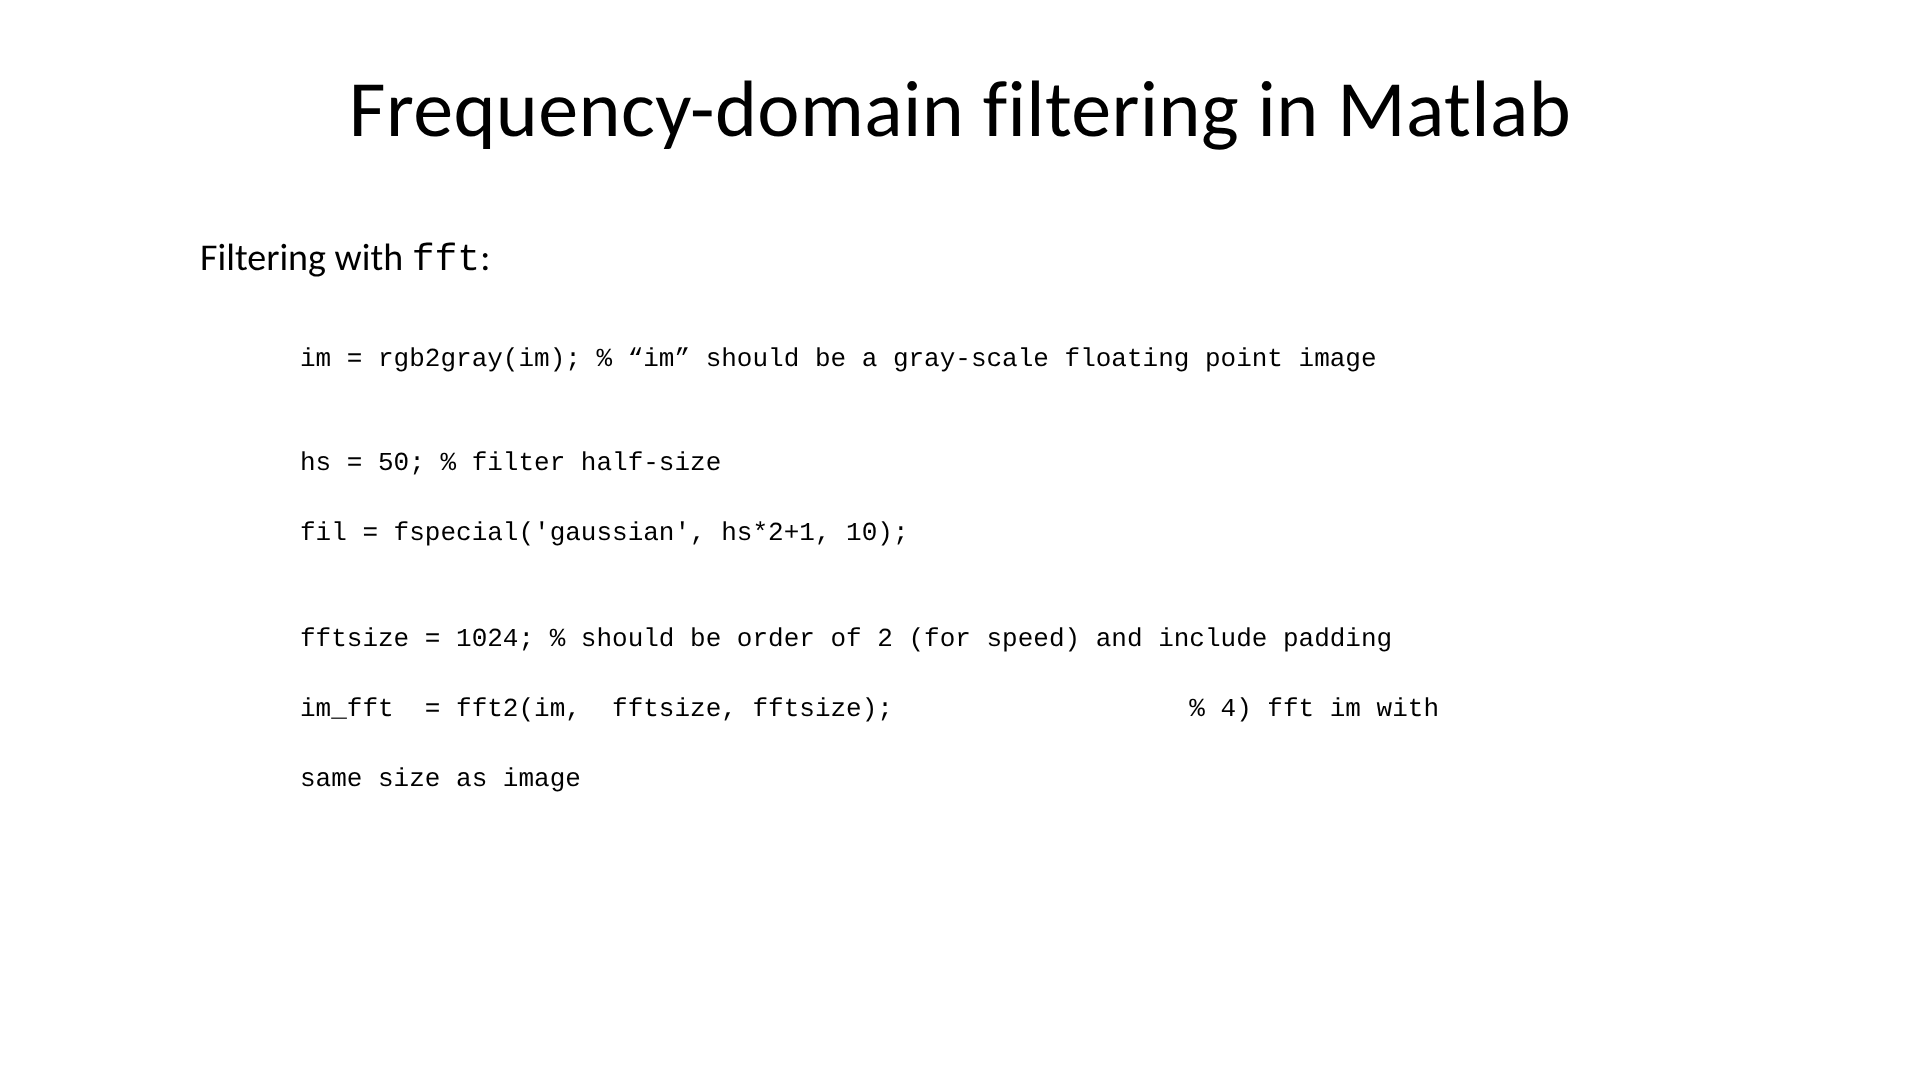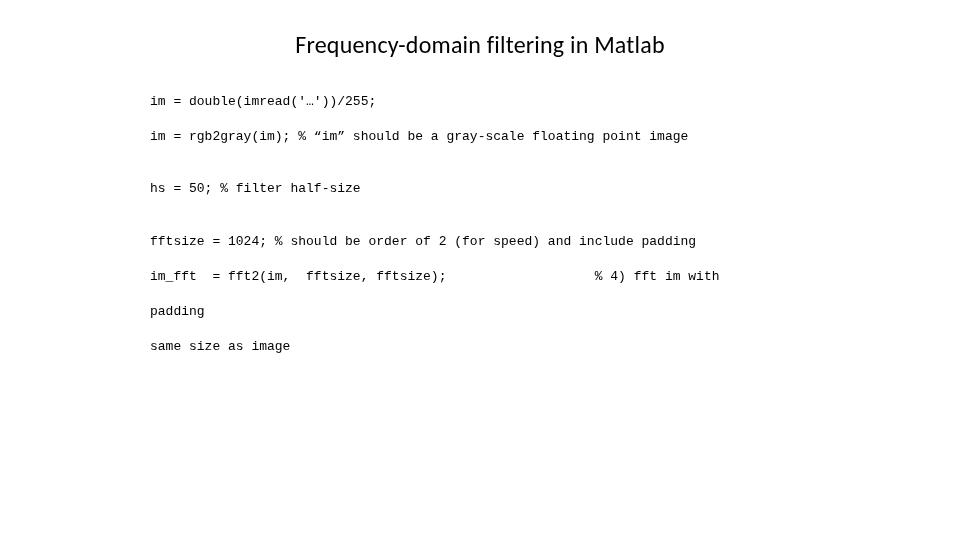--- a/index.html
+++ b/index.html
@@ -10,24 +10,24 @@
       font-family: Calibri, "Segoe UI", Arial, sans-serif;
       color: #000000;
       overflow: hidden;
     }
     .slide {
       width: 100%;
       height: 100%;
       padding: 30px 60px 20px 60px;
     }
     .title {
-      font-size: 24px;
+      font-size: 40px;
       font-weight: 400;
       text-align: center;
-      margin-bottom: 16px;
+      margin-bottom: 39px;
       letter-spacing: 0.2px;
     }
     .section-header {
       font-size: 19px;
       font-weight: 400;
       margin-left: 40px;
       margin-bottom: 12px;
     }
     .section-header .mono {
       font-family: "Courier New", Courier, monospace;
@@ -47,29 +47,31 @@
     }
     .blank { height: 13px; }
   </style>
 </head>
 <body>
 
 <div class="slide">
 
   <h1 class="title">Frequency-domain filtering in Matlab</h1>
 
+  <div class="section-header">
+    <span>Filtering with </span><span class="mono">fft</span><span>:</span>
+  </div>
 
   <div class="code-block">
-<span class="code-line">im = double(imread('…'))/255;</span>
 <span class="code-line">im = rgb2gray(im); % “im” should be a gray-scale floating point image</span>
 <span class="blank"></span>
 <span class="code-line">hs = 50; % filter half-size</span>
+<span class="code-line">fil = fspecial('gaussian', hs*2+1, 10);</span>
 <span class="blank"></span>
 <span class="code-line">fftsize = 1024; % should be order of 2 (for speed) and include padding</span>
 <span class="code-line">im_fft  = fft2(im,  fftsize, fftsize);                   % 4) fft im with</span>
-<span class="code-line">padding</span>
 <span class="code-line">same size as image</span>
 
 
 
 </div>
 
 </div>
 
 </body></html>

